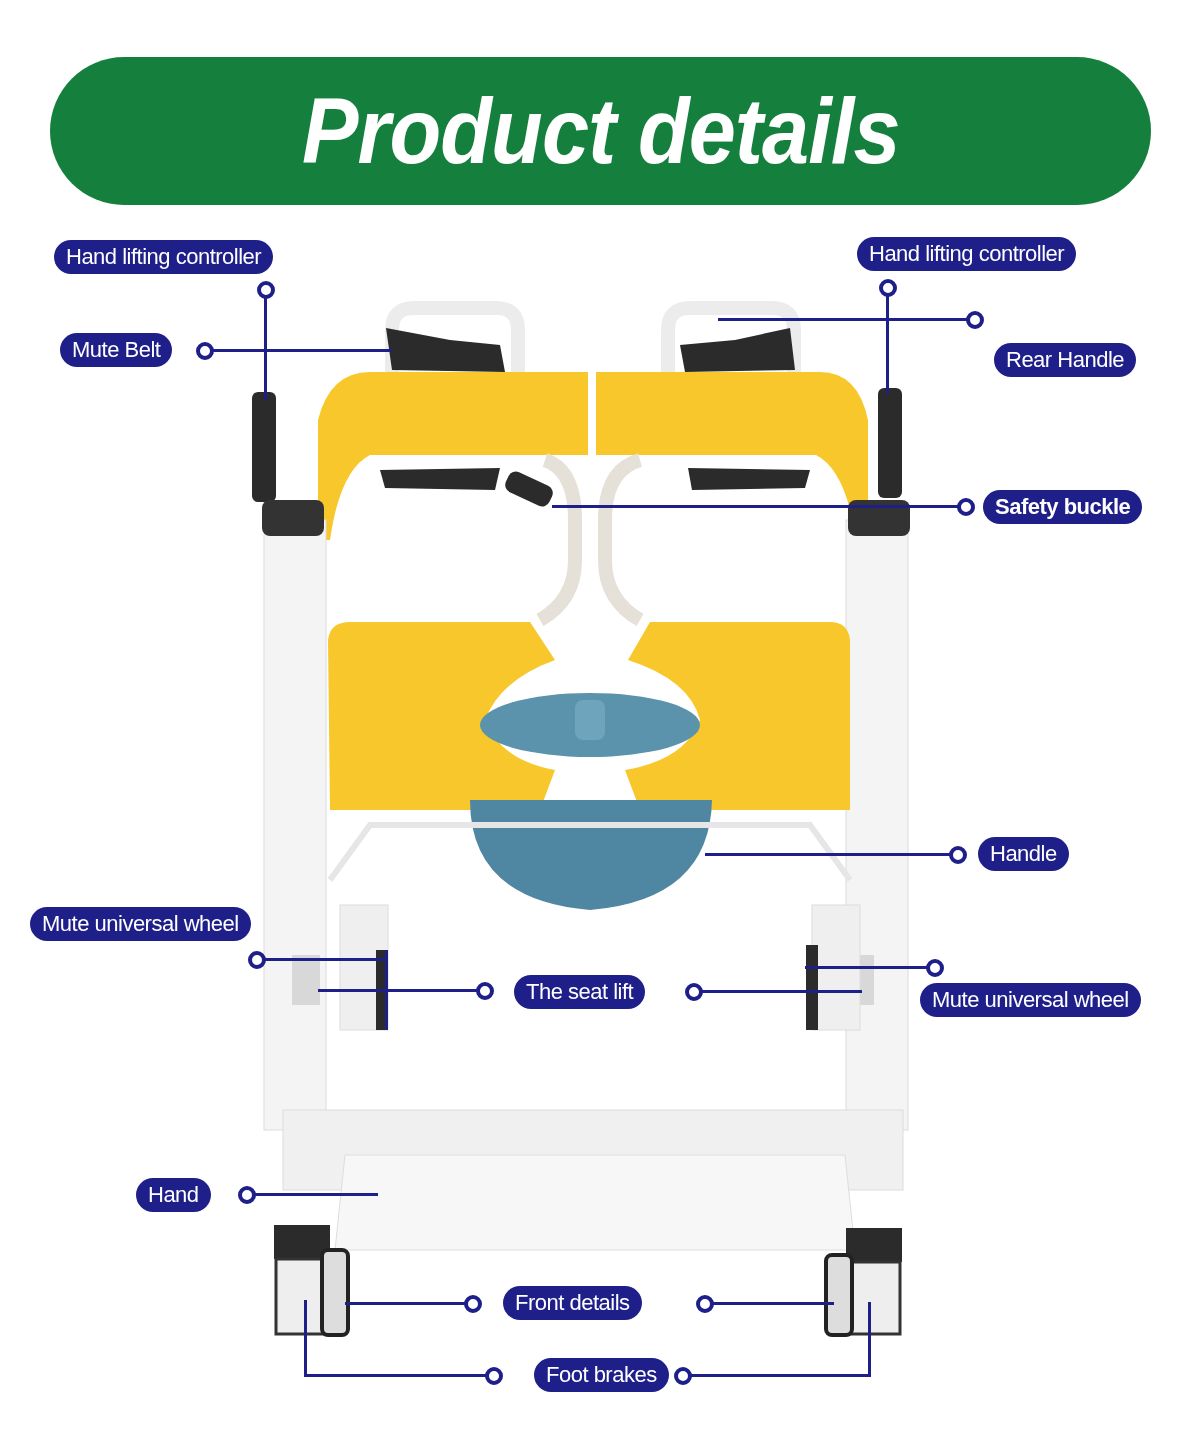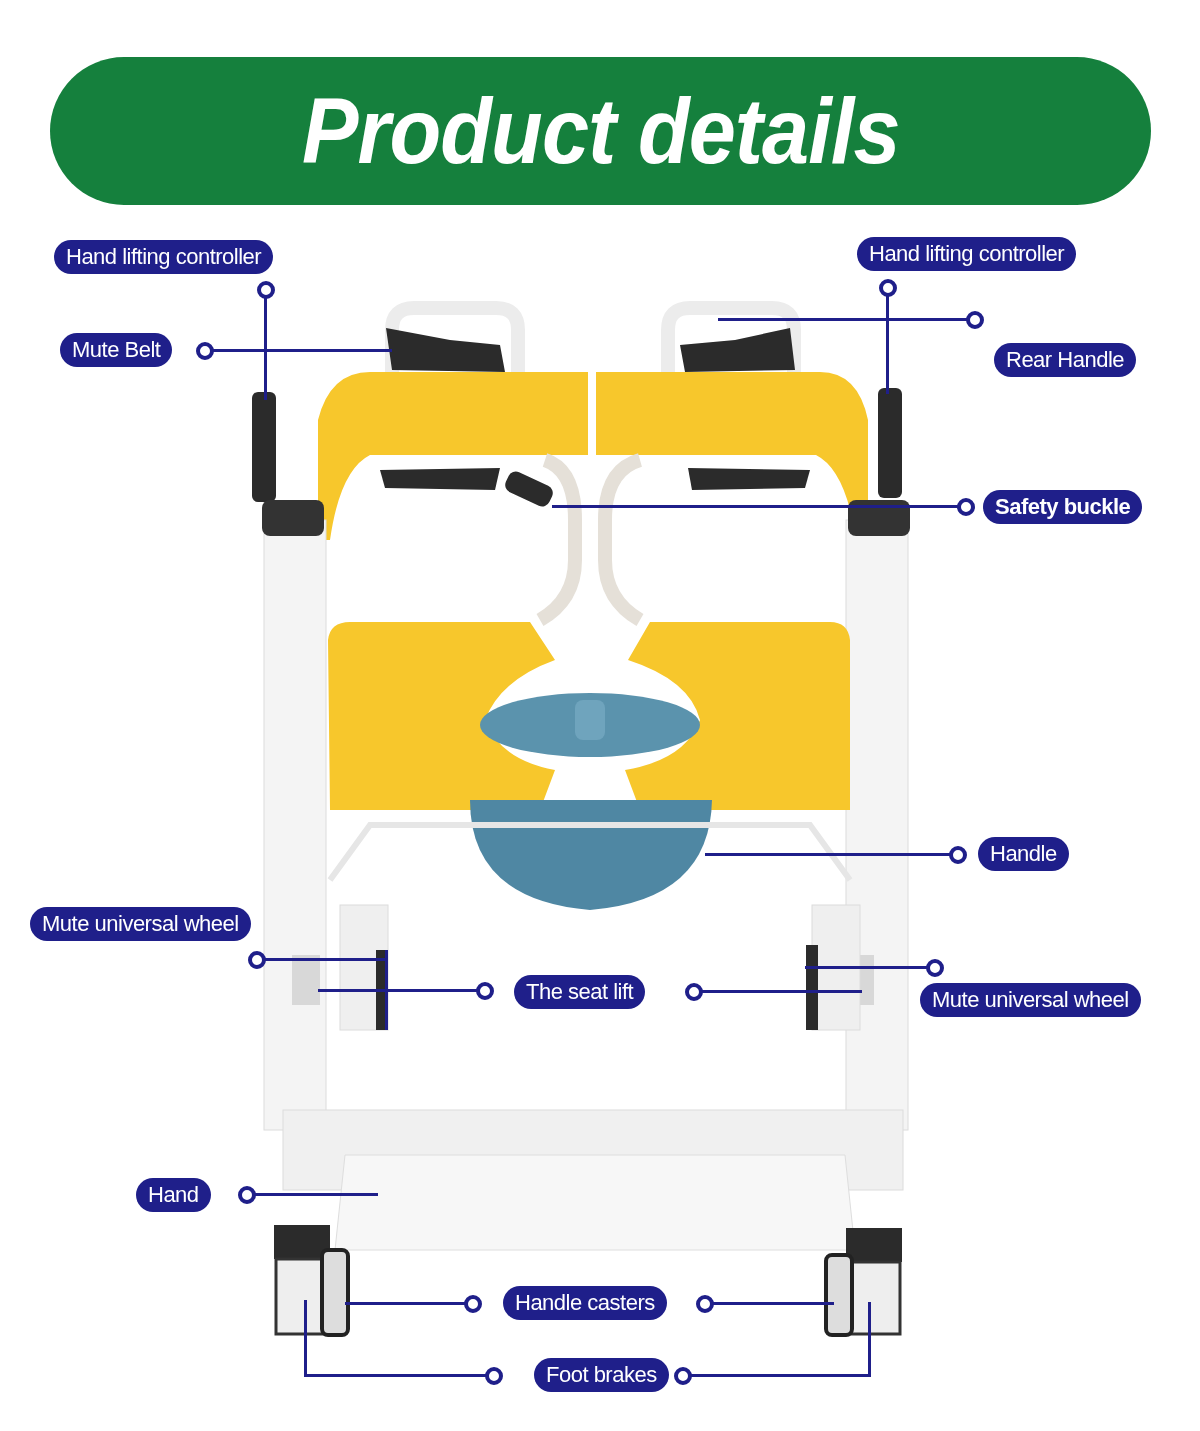--- a/index.html
+++ b/index.html
@@ -110,14 +110,14 @@
 <div class="pill" style="left:54px; top:240px;">Hand lifting controller</div>
 <div class="pill" style="left:60px; top:333px;">Mute Belt</div>
 <div class="pill" style="left:857px; top:237px;">Hand lifting controller</div>
 <div class="pill" style="left:994px; top:303px;margin-top:40px;">Rear Handle</div>
 <div class="pill" style="left:983px; top:490px;font-weight:bold;">Safety buckle</div>
 <div class="pill" style="left:978px; top:837px;">Handle</div>
 <div class="pill" style="left:30px; top:907px;">Mute universal wheel</div>
 <div class="pill" style="left:514px; top:975px;text-align:center;">The seat lift</div>
 <div class="pill" style="left:920px; top:983px;">Mute universal wheel</div>
 <div class="pill" style="left:136px; top:1178px;">Hand</div>
-<div class="pill" style="left:503px; top:1286px;">Handle casters</div>
+<div class="pill" style="left:503px; top:1286px;">Front details</div>
 <div class="pill" style="left:534px; top:1358px;">Foot brakes</div>
 
 </body></html>

